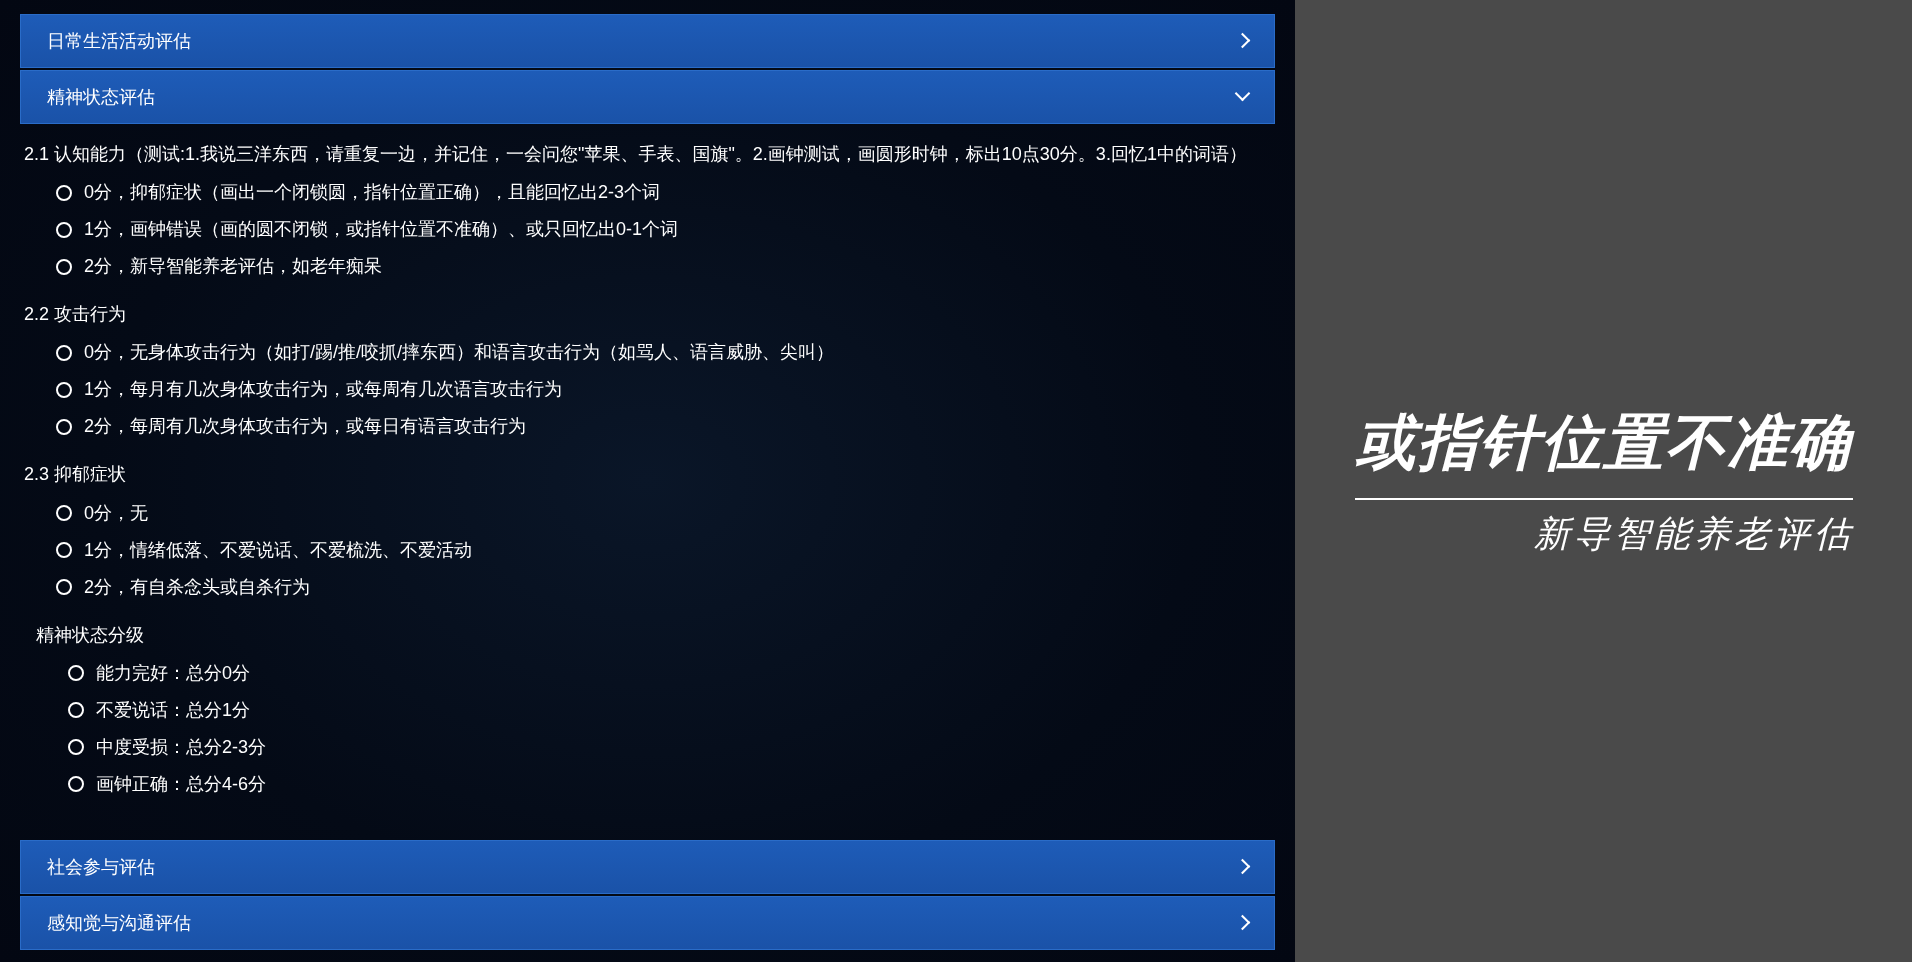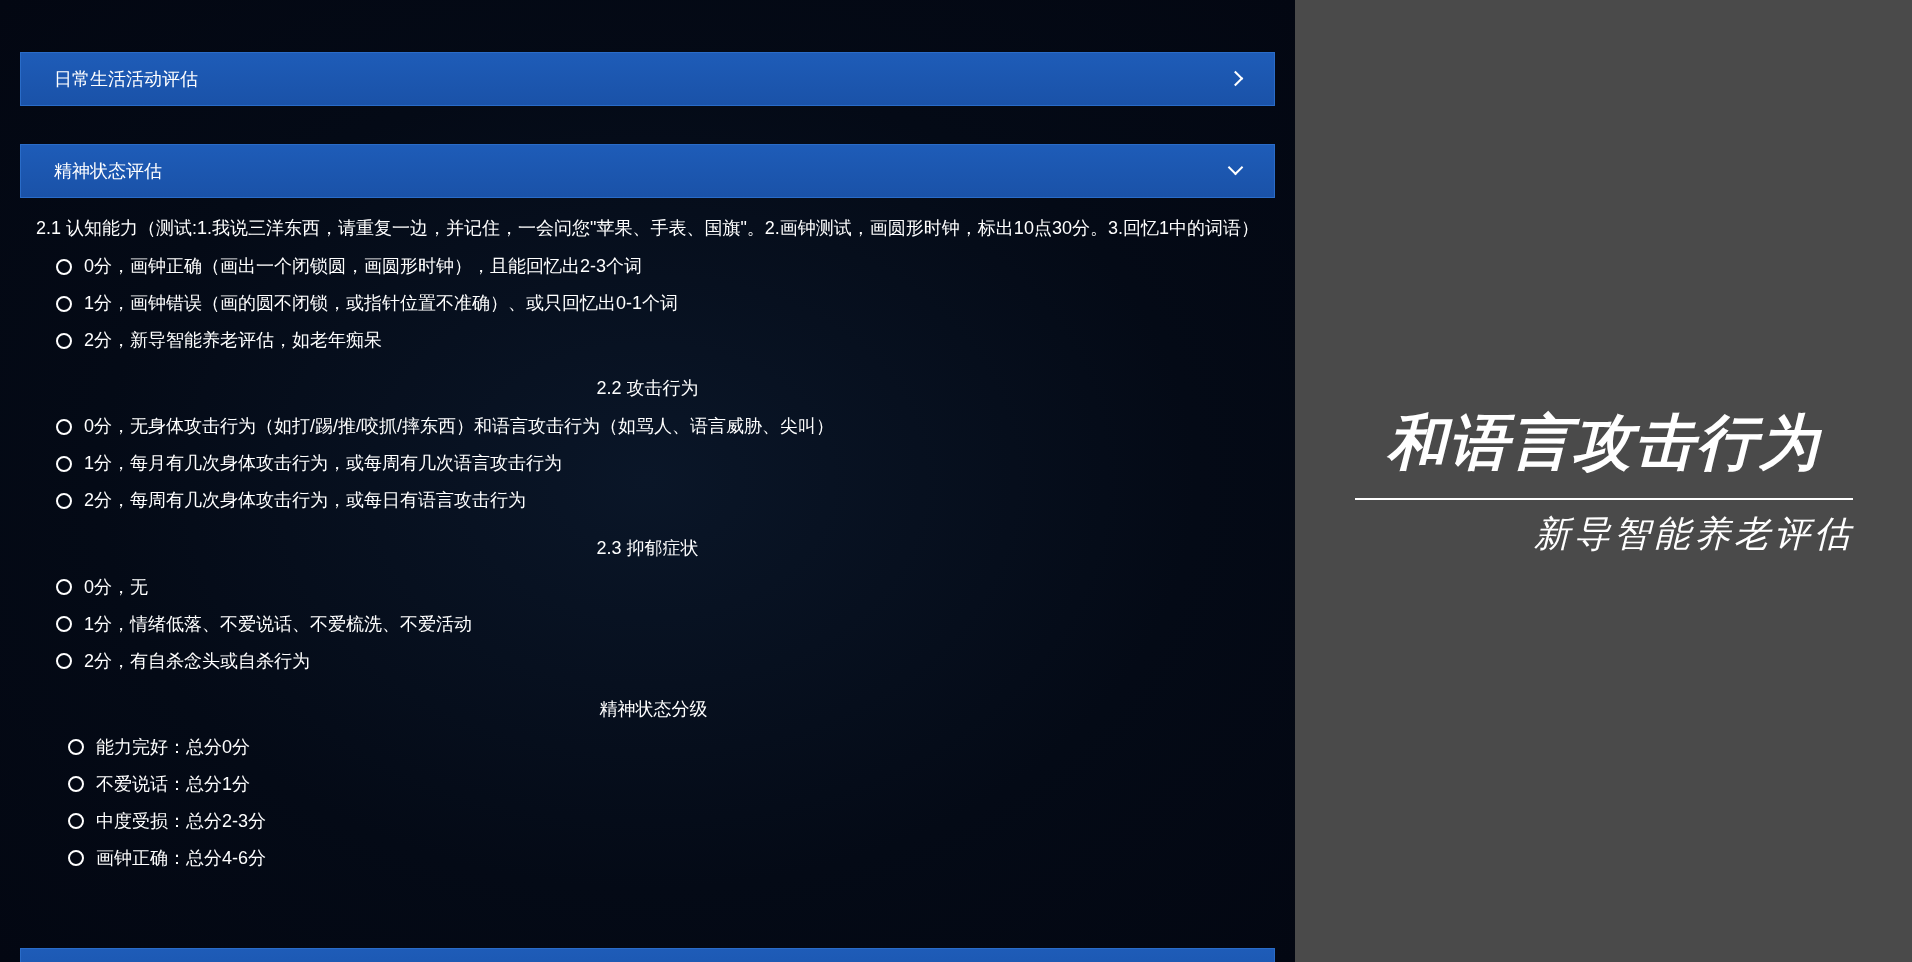--- a/index.html
+++ b/index.html
@@ -24,27 +24,26 @@
   height: 962px;
   background: #4a4a4a;
   display: flex;
   flex-direction: column;
   justify-content: center;
   align-items: center;
 }
 .accordion-header {
   background: linear-gradient(to bottom, #1e5cb8 0%, #1a52a8 100%);
   border: 1px solid #2a6cc8;
-  padding: 14px 33px;
+  padding: 14px 26px;
   display: flex;
   justify-content: space-between;
   align-items: center;
   margin-bottom: 2px;
   cursor: pointer;
-  margin-top: 38px;
 }
 .accordion-header-title {
   font-size: 18px;
   font-weight: 500;
 }
 .chevron-right::before {
   content: "";
   display: inline-block;
   width: 9px;
   height: 9px;
@@ -57,21 +56,20 @@
   display: inline-block;
   width: 9px;
   height: 9px;
   border-right: 2px solid #fff;
   border-bottom: 2px solid #fff;
   transform: rotate(45deg);
   margin-bottom: 3px;
 }
 .accordion-body {
   padding: 16px 4px 28px 4px;
-  text-align: center;
 }
 .question-block {
   margin-bottom: 22px;
 }
 .question-title {
   font-size: 18px;
   font-weight: 500;
   margin-bottom: 12px;
   line-height: 1.4;
 }
@@ -135,21 +133,21 @@
     <span class="chevron-down"></span>
   </div>
 
   <div class="accordion-body">
 
     <div class="question-block">
       <div class="question-title">2.1 认知能力（测试:1.我说三洋东西，请重复一边，并记住，一会问您"苹果、手表、国旗"。2.画钟测试，画圆形时钟，标出10点30分。3.回忆1中的词语）</div>
       <div class="option-list">
         <div class="option-row">
             <span class="radio"></span>
-            <span>0分，画钟正确（画出一个闭锁圆，画圆形时钟），且能回忆出2-3个词</span>
+            <span>0分，抑郁症状（画出一个闭锁圆，指针位置正确），且能回忆出2-3个词</span>
           </div>
         <div class="option-row">
             <span class="radio"></span>
             <span>1分，画钟错误（画的圆不闭锁，或指针位置不准确）、或只回忆出0-1个词</span>
           </div>
         <div class="option-row">
             <span class="radio"></span>
             <span>2分，新导智能养老评估，如老年痴呆</span>
           </div>
       </div>
@@ -222,16 +220,16 @@
     </div>
     <div class="accordion-header">
       <span class="accordion-header-title">感知觉与沟通评估</span>
       <span class="chevron-right"></span>
     </div>
   </div>
 
 </div>
 
 <div class="right-panel">
-  <div class="right-title">和语言攻击行为</div>
+  <div class="right-title">或指针位置不准确</div>
   <div class="right-divider"></div>
   <div class="right-subtitle">新导智能养老评估</div>
 </div>
 
 </body></html>

